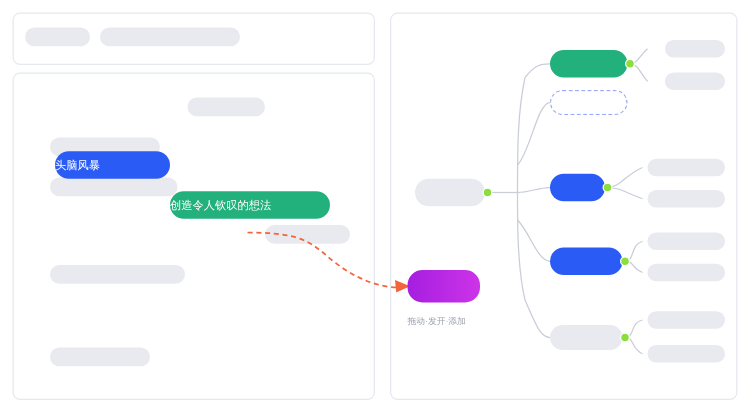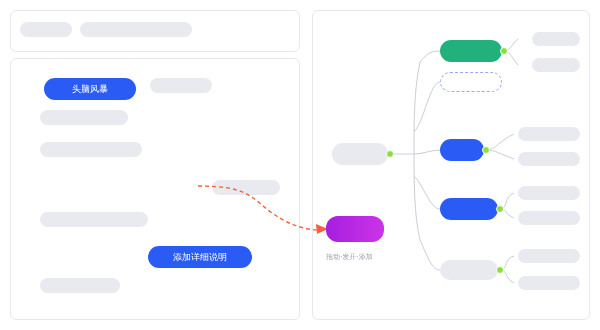--- a/index.html
+++ b/index.html
@@ -53,23 +53,23 @@
     border-radius: 9px;
   }
 
   
   .pill {
     position: absolute;
     border-radius: 11px;
     color: #ffffff;
     font-size: 9px;
     line-height: 22px;
-    text-align: center;
     white-space: nowrap;
     box-sizing: border-box;
+    margin-top: 43px;
   }
   .pill-blue   { background: #2a5cf5; }
   .pill-green  { background: #22b07d; }
   .pill-purple { background: #b02ae0; }
 
   
   .node {
     position: absolute;
     border-radius: 12px;
     box-sizing: border-box;
@@ -124,21 +124,21 @@
   <div class="bar" style="left:80px;top:22px;width:112px;height:15px;"></div>
 
   <div class="bar" style="left:150px;top:78px;width:62px;height:15px;"></div>
   <div class="bar" style="left:40px;top:110px;width:88px;height:15px;"></div>
   <div class="bar" style="left:40px;top:142px;width:102px;height:15px;"></div>
   <div class="bar" style="left:212px;top:180px;width:68px;height:15px;"></div>
   <div class="bar" style="left:40px;top:212px;width:108px;height:15px;"></div>
   <div class="bar" style="left:40px;top:278px;width:80px;height:15px;"></div>
 
   <div class="pill pill-blue" style="left:44px;top:78px;width:92px;height:22px;">头脑风暴</div>
-  <div class="pill pill-blue" style="left:148px;top:246px;width:104px;height:22px;">添加详细说明</div>
+  <div class="pill pill-green" style="left:136px;top:110px;width:128px;height:22px;">创造令人钦叹的想法</div>
 
   <svg class="wires" viewBox="0 0 600 330">
     <g fill="none" stroke="#c9cdd8" stroke-width="1">
 
       <path d="M390,154 C406,154 410,154 414,154"></path>
       <path d="M414,154 C414,120 414,90 420,62"></path>
       <path d="M414,154 C414,180 414,215 420,240"></path>
 
       <path d="M420,62 C428,52 432,51 440,51"></path>
       <path d="M414,132 C424,122 430,82 440,82"></path>

